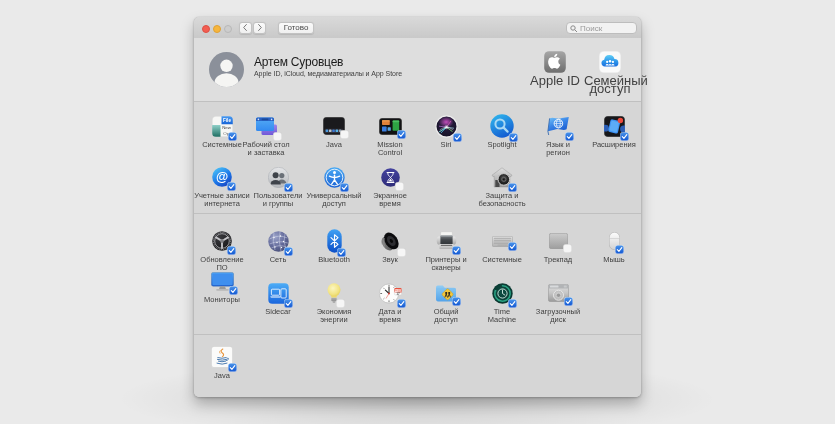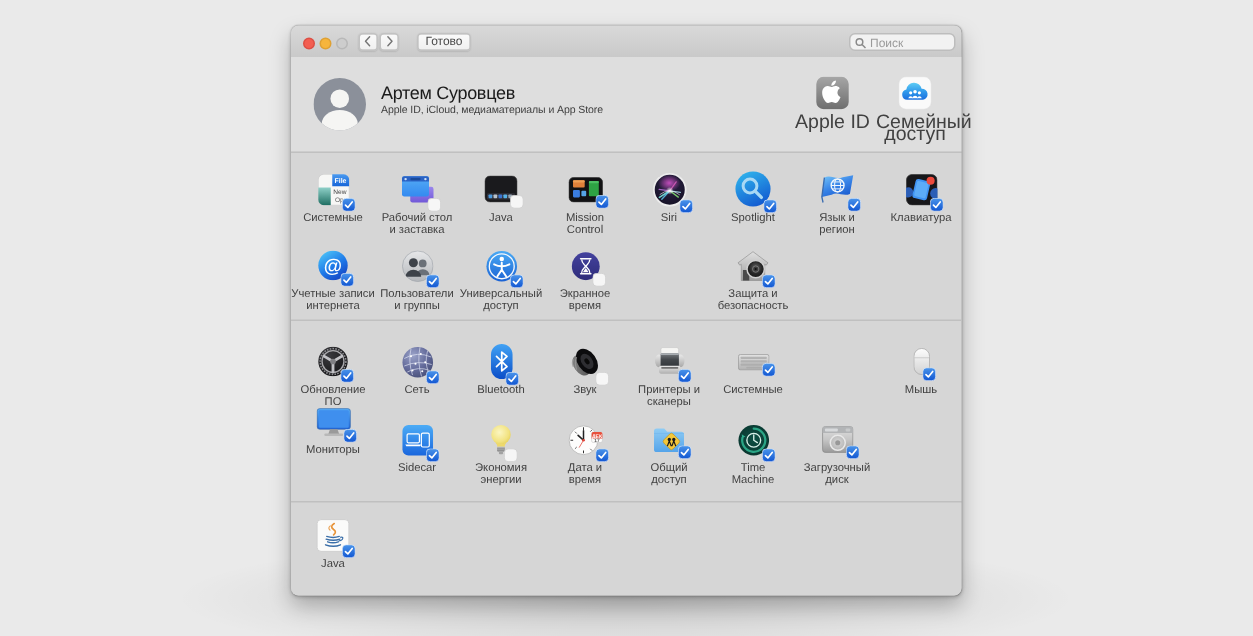--- a/index.html
+++ b/index.html
@@ -152,21 +152,21 @@
                 <stop offset="0" stop-color="#4a94ea"></stop>
                 <stop offset="1" stop-color="#1156d2"></stop>
               </linearGradient>
             </defs>
             <rect x="0.2" y="0.2" width="8.6" height="8.6" rx="2.6" fill="url(#bgr1)" stroke="#ffffff" stroke-width="0.4"></rect>
             <path d="M2.3,4.7 L3.9,6.3 L6.8,2.6" fill="none" stroke="#fff" stroke-width="1.1" stroke-linecap="round" stroke-linejoin="round"></path>
           </svg></span>
       </div>
       <div class="lb">Системные</div>
     </div>
-<div class="cell" style="left:56px;top:97px">
+<div class="cell" style="left:44px;top:97px">
       <div class="ic">
         <span class="iw"><svg width="23" height="21" viewBox="0 0 23 21">
 <defs>
               <linearGradient id="dsk1" x1="0" y1="0" x2="0" y2="1">
 <stop offset="0" stop-color="#9a86ec"></stop>
                 <stop offset="1" stop-color="#7158d8"></stop>
               </linearGradient>
 <linearGradient id="dsk2" x1="0" y1="0" x2="0" y2="1">
 <stop offset="0" stop-color="#55acf5"></stop>
                 <stop offset="1" stop-color="#338af0"></stop>
@@ -335,21 +335,21 @@
             <defs>
               <linearGradient id="bgr6" x1="0" y1="0" x2="0" y2="1">
                 <stop offset="0" stop-color="#4a94ea"></stop>
                 <stop offset="1" stop-color="#1156d2"></stop>
               </linearGradient>
             </defs>
             <rect x="0.2" y="0.2" width="8.6" height="8.6" rx="2.6" fill="url(#bgr6)" stroke="#ffffff" stroke-width="0.4"></rect>
             <path d="M2.3,4.7 L3.9,6.3 L6.8,2.6" fill="none" stroke="#fff" stroke-width="1.1" stroke-linecap="round" stroke-linejoin="round"></path>
           </svg></span>
       </div>
-      <div class="lb">Клавиатура</div>
+      <div class="lb">Расширения</div>
     </div>
 <div class="cell" style="left:0px;top:148px">
       <div class="ic">
         <span class="iw"><svg width="20" height="20" viewBox="0 0 20 20">
 <defs>
               <linearGradient id="atg" x1="0.15" y1="0" x2="0.8" y2="1">
 <stop offset="0" stop-color="#4ec6f8"></stop>
                 <stop offset="0.55" stop-color="#1e78e8"></stop>
                 <stop offset="1" stop-color="#1540c0"></stop>
               </linearGradient>
@@ -653,20 +653,36 @@
                 <stop offset="0" stop-color="#4a94ea"></stop>
                 <stop offset="1" stop-color="#1156d2"></stop>
               </linearGradient>
             </defs>
             <rect x="0.2" y="0.2" width="8.6" height="8.6" rx="2.6" fill="url(#bgr15)" stroke="#ffffff" stroke-width="0.4"></rect>
             <path d="M2.3,4.7 L3.9,6.3 L6.8,2.6" fill="none" stroke="#fff" stroke-width="1.1" stroke-linecap="round" stroke-linejoin="round"></path>
           </svg></span>
       </div>
       <div class="lb">Системные</div>
     </div>
+<div class="cell" style="left:336px;top:212px">
+      <div class="ic">
+        <span class="iw"><svg width="19" height="16" viewBox="0 0 19 16">
+<defs>
+              <linearGradient id="tpd" x1="0" y1="0" x2="0" y2="1">
+<stop offset="0" stop-color="#cccccc"></stop>
+                <stop offset="1" stop-color="#9e9e9e"></stop>
+              </linearGradient>
+            </defs>
+<rect x="0.3" y="0.3" width="18.4" height="15.4" rx="2" fill="url(#tpd)" stroke="#8f8f8f" stroke-width="0.5"></rect>
+</svg><svg class="bd" viewBox="0 0 9 9">
+            <rect x="0.2" y="0.2" width="8.6" height="8.6" rx="2.6" fill="#f6f6f6" stroke="#c9c9c9" stroke-width="0.5"></rect>
+          </svg></span>
+      </div>
+      <div class="lb">Трекпад</div>
+    </div>
 <div class="cell" style="left:392px;top:212px">
       <div class="ic">
         <span class="iw"><svg width="11" height="18" viewBox="0 0 11 18">
 <defs>
               <linearGradient id="mou" x1="0" y1="0" x2="0" y2="1">
 <stop offset="0" stop-color="#fdfdfd"></stop>
                 <stop offset="1" stop-color="#d2d2d2"></stop>
               </linearGradient>
             </defs>
 <rect x="0.3" y="0.3" width="10.4" height="17.4" rx="5.2" fill="url(#mou)" stroke="#a8a8a8" stroke-width="0.5"></rect>

